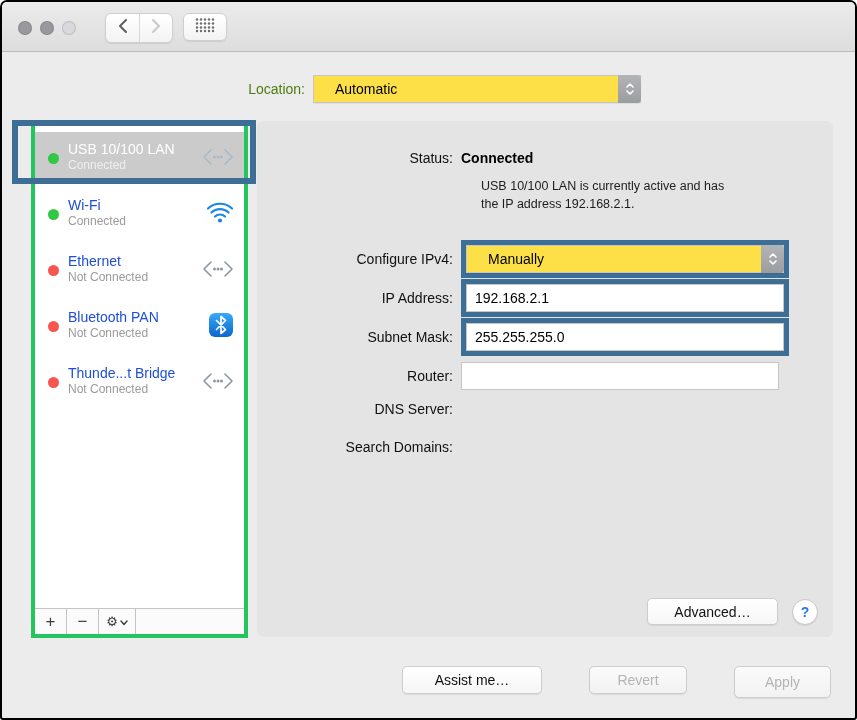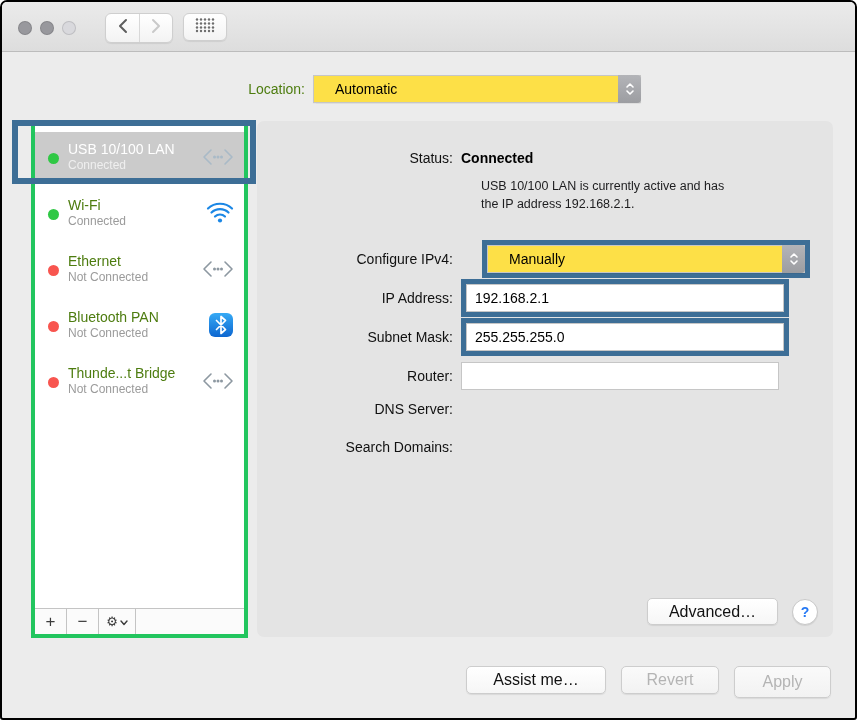--- a/index.html
+++ b/index.html
@@ -78,21 +78,21 @@
     position:absolute; left:29px; top:68px; width:217px; height:518px;
     background:#fff; border:4px solid #22c55e;
   }
   .service-list { padding-top:8px; }
   .service-row { height:50px; margin-bottom:6px; display:flex; align-items:center; padding:0 10px 0 13px; }
   .service-row.selected { background:#cbcbcb; }
   .dot { width:11px; height:11px; border-radius:50%; flex:0 0 auto; margin-right:9px; margin-top:2px; }
   .dot.green { background:#30c845; }
   .dot.red { background:#f8554f; }
   .service-text { flex:1 1 auto; min-width:0; }
-  .service-name { font-size:14px; color:#4d7c0f; line-height:17px; white-space:nowrap; }
+  .service-name { font-size:14px; color:#1d4ed8; line-height:17px; white-space:nowrap; }
   .service-status { font-size:12px; color:#9b9b9b; line-height:15px; }
   .selected .service-name { color:#fff; }
   .selected .service-status { color:#efefef; }
   .service-icon { flex:0 0 auto; margin-left:4px; display:flex; align-items:center; }
   .eth-icon { color:#8d98a1; }
   .selected .eth-icon { color:#a9bac7; }
 
   .sidebar-toolbar {
     position:absolute; left:0; bottom:0; width:100%; height:26px;
     border-top:1px solid #c4c4c4; background:#fbfbfb; display:flex;
@@ -128,22 +128,22 @@
   .annot-box { border:5px solid #3d6e96; }
   .text-field {
     width:318px; height:28px; background:#fff; border:1px solid #c6c6c6;
     font-size:14px; color:#000; padding:0 8px; font-family:inherit; outline:none;
   }
   .ipv4-dropdown { width:318px; }
 
   .pane-footer { position:absolute; right:15px; bottom:12px; display:flex; align-items:center; gap:14px; }
   .push-btn {
     height:27px; padding:0 16px; background:linear-gradient(#ffffff,#f6f6f6);
-    border:1px solid #cdcdcd; border-radius:5px; font-size:16px; color:#111;
-    font-family:inherit; box-shadow:0 1px 1px rgba(0,0,0,0.08);
+    border:1px solid #cdcdcd; border-radius:5px; font-size:14px; color:#111;
+    font-family:inherit; box-shadow:0 1px 1px rgba(0,0,0,0.08);margin-left:32px;
   }
   .advanced-btn { width:131px; }
   .help-btn {
     width:26px; height:26px; border-radius:50%;
     background:#fff; border:1px solid #c8c8c8;
     color:#2478f4; font-size:14px; font-weight:bold; font-family:inherit;
     box-shadow:0 1px 1px rgba(0,0,0,0.08);
     display:flex; align-items:center; justify-content:center;
   }
 
@@ -347,21 +347,21 @@
 
     <div class="detail-pane">
 
       <div class="status-row">
         <span class="d-label">Status:</span>
         <span class="status-value">Connected</span>
       </div>
       <div class="status-desc">USB 10/100 LAN is currently active and has
 the IP address 192.168.2.1.</div>
 
-      <div class="form-row" style="top:119px;gap:21px;">
+      <div class="form-row" style="top:119px;">
         <span class="d-label">Configure IPv4:</span>
         <div class="annot-box">
           <div class="dropdown ipv4-dropdown">
             <span>Manually</span>
             <span class="stepper">
               <svg width="10" height="16" viewBox="0 0 10 16">
                   <path d="M2 6 L5 3 L8 6" fill="none" stroke="#fff" stroke-width="1.6" stroke-linecap="round" stroke-linejoin="round"></path>
                   <path d="M2 10 L5 13 L8 10" fill="none" stroke="#fff" stroke-width="1.6" stroke-linecap="round" stroke-linejoin="round"></path>
                 </svg>
             </span>

